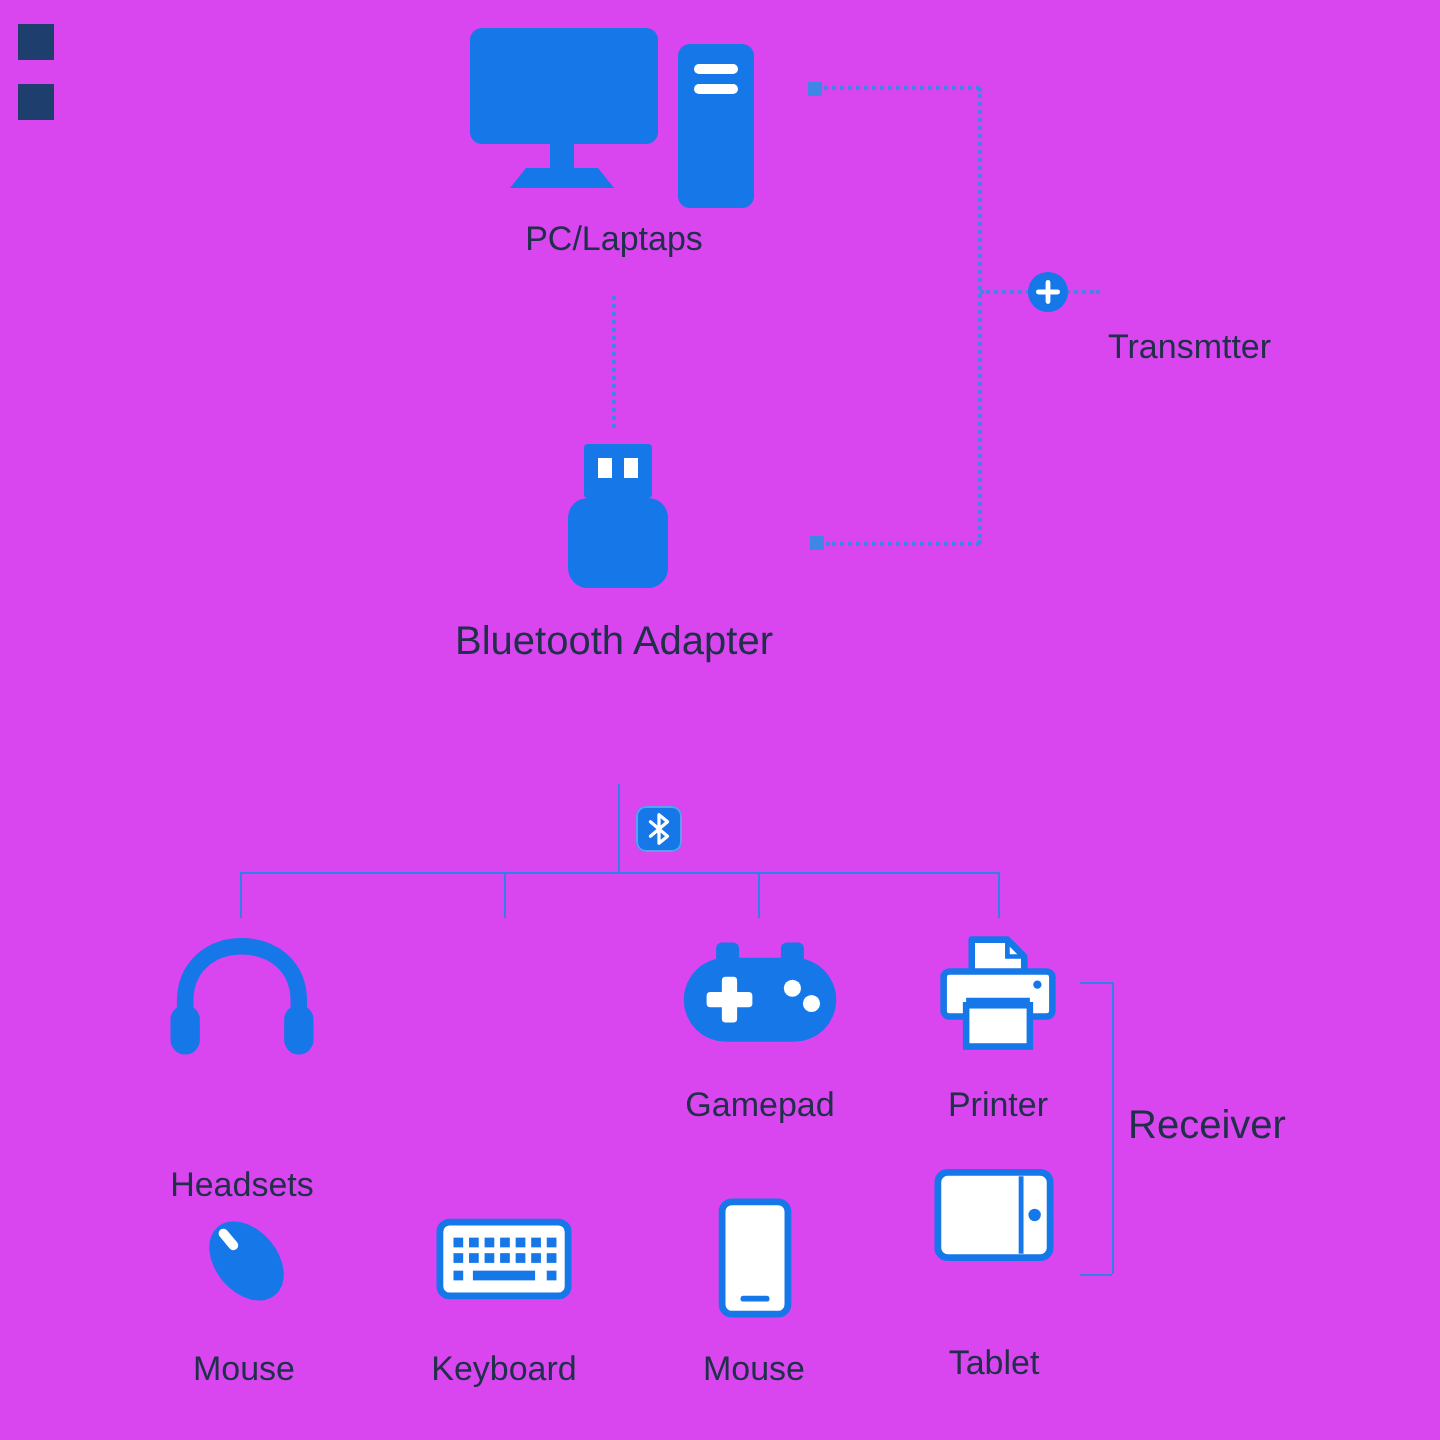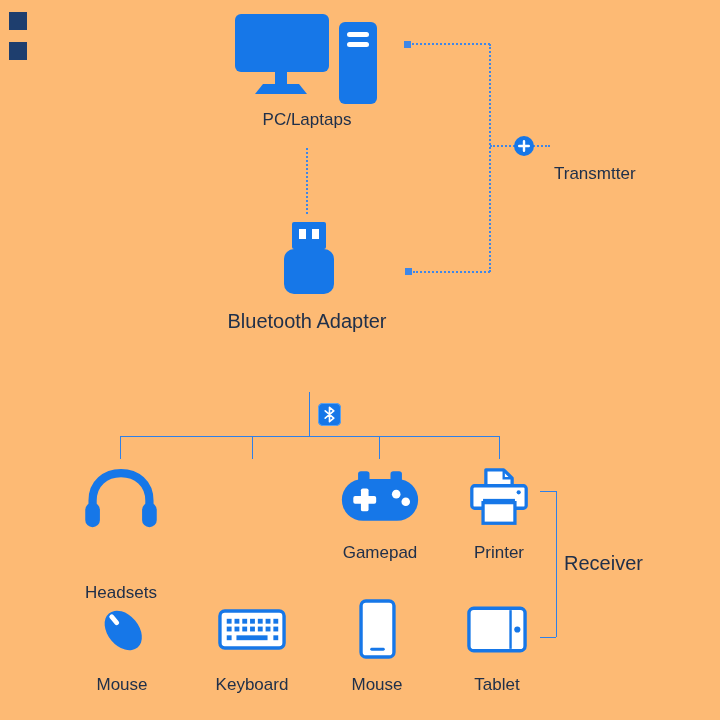--- a/index.html
+++ b/index.html
@@ -5,21 +5,21 @@
   :root{
     --blue:#1677e8;
     --line:#2f80e8;
     --dot:#3e87e8;
     --text:#20304a;
     --corner:#1e3e6e;
   }
   *{margin:0;padding:0;box-sizing:border-box;}
   html,body{background:#fff;}
   body{font-family:"Liberation Sans", sans-serif;color:var(--text);}
-  #stage{position:relative;width:720px;height:720px;background:#fdba74;overflow:hidden;}
+  #stage{position:relative;width:720px;height:720px;background:#d946ef;overflow:hidden;}
   .abs{position:absolute;}
   .icon{color:var(--blue);display:block;}
   .hline{border-top:1.6px solid var(--line);height:0;}
   .vline{border-left:1.6px solid var(--line);width:0;}
   .hdot{border-top:2px dotted var(--dot);height:0;}
   .vdot{border-left:2px dotted var(--dot);width:0;}
   .endpoint{width:7px;height:7px;background:var(--dot);}
   .label{color:var(--text);text-align:center;}
   .cell{position:absolute;width:150px;display:flex;flex-direction:column;align-items:center;}
   .icon-box{height:74px;display:flex;align-items:center;justify-content:center;}
@@ -170,21 +170,21 @@
   <div class="cell" style="left:302px;top:592px;">
     <div class="icon-box">
       <svg class="icon" width="37" height="60" viewBox="0 0 38 62" fill="none">
         <rect x="2" y="2" width="34" height="58" rx="5" fill="#fff" stroke="currentColor" stroke-width="3.5"></rect>
         <line x1="13" y1="52" x2="25" y2="52" stroke="currentColor" stroke-width="3" stroke-linecap="round"></line>
       </svg>
     </div>
     <div class="dev-label">Mouse</div>
   </div>
 
-  <div class="cell" style="left:422px;top:592px;">
+  <div class="cell" style="left:422px;top:570px;gap:19px;">
     <div class="icon-box">
       <svg class="icon" width="60" height="49" viewBox="0 0 62 50" fill="none">
         <rect x="2" y="3" width="58" height="44" rx="5" fill="#fff" stroke="currentColor" stroke-width="3.5"></rect>
         <line x1="45" y1="5" x2="45" y2="45" stroke="currentColor" stroke-width="2.5"></line>
         <circle cx="52" cy="25" r="3.2" fill="currentColor"></circle>
       </svg>
     </div>
     <div class="dev-label">Tablet</div>
   </div>
 

